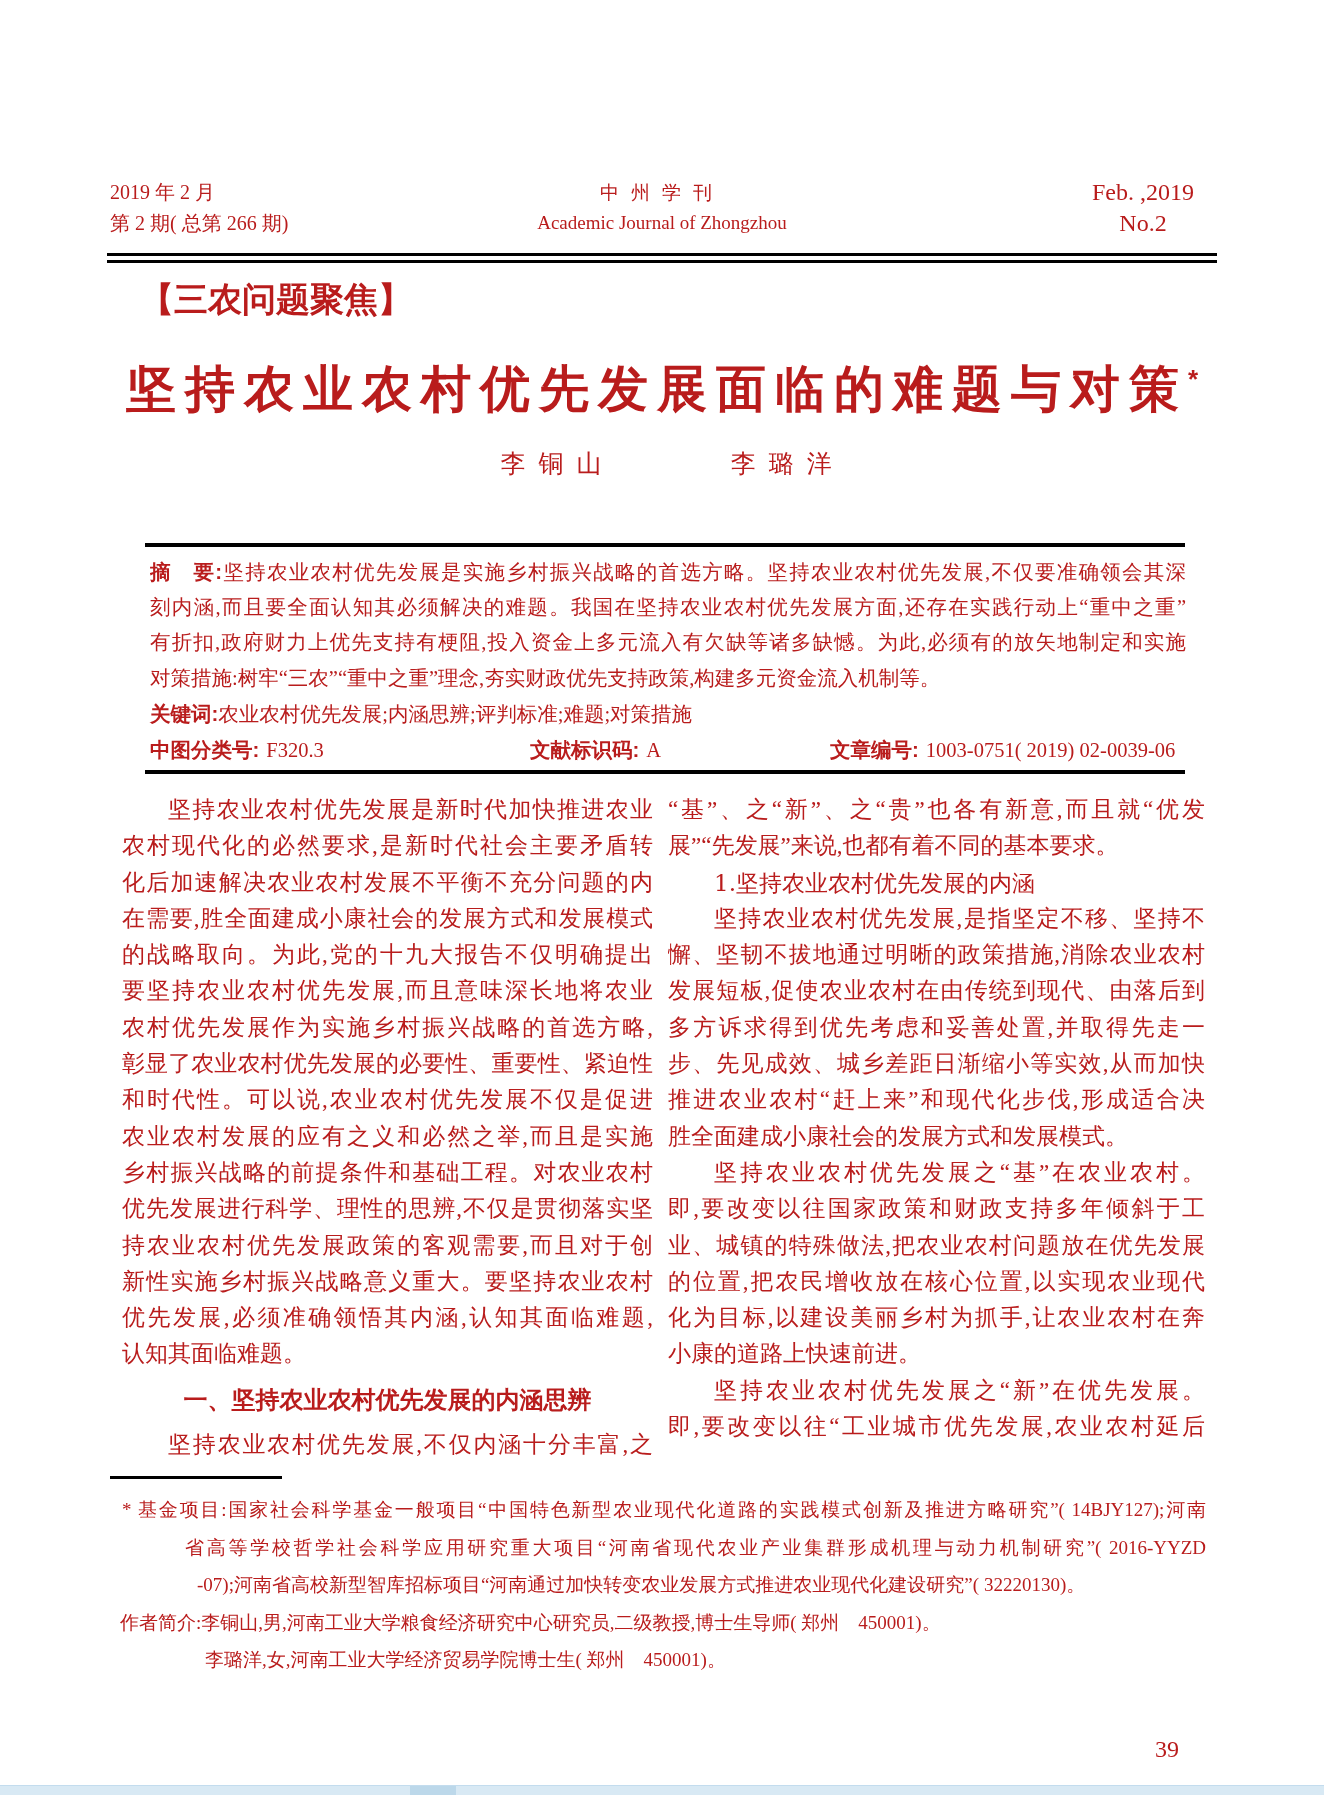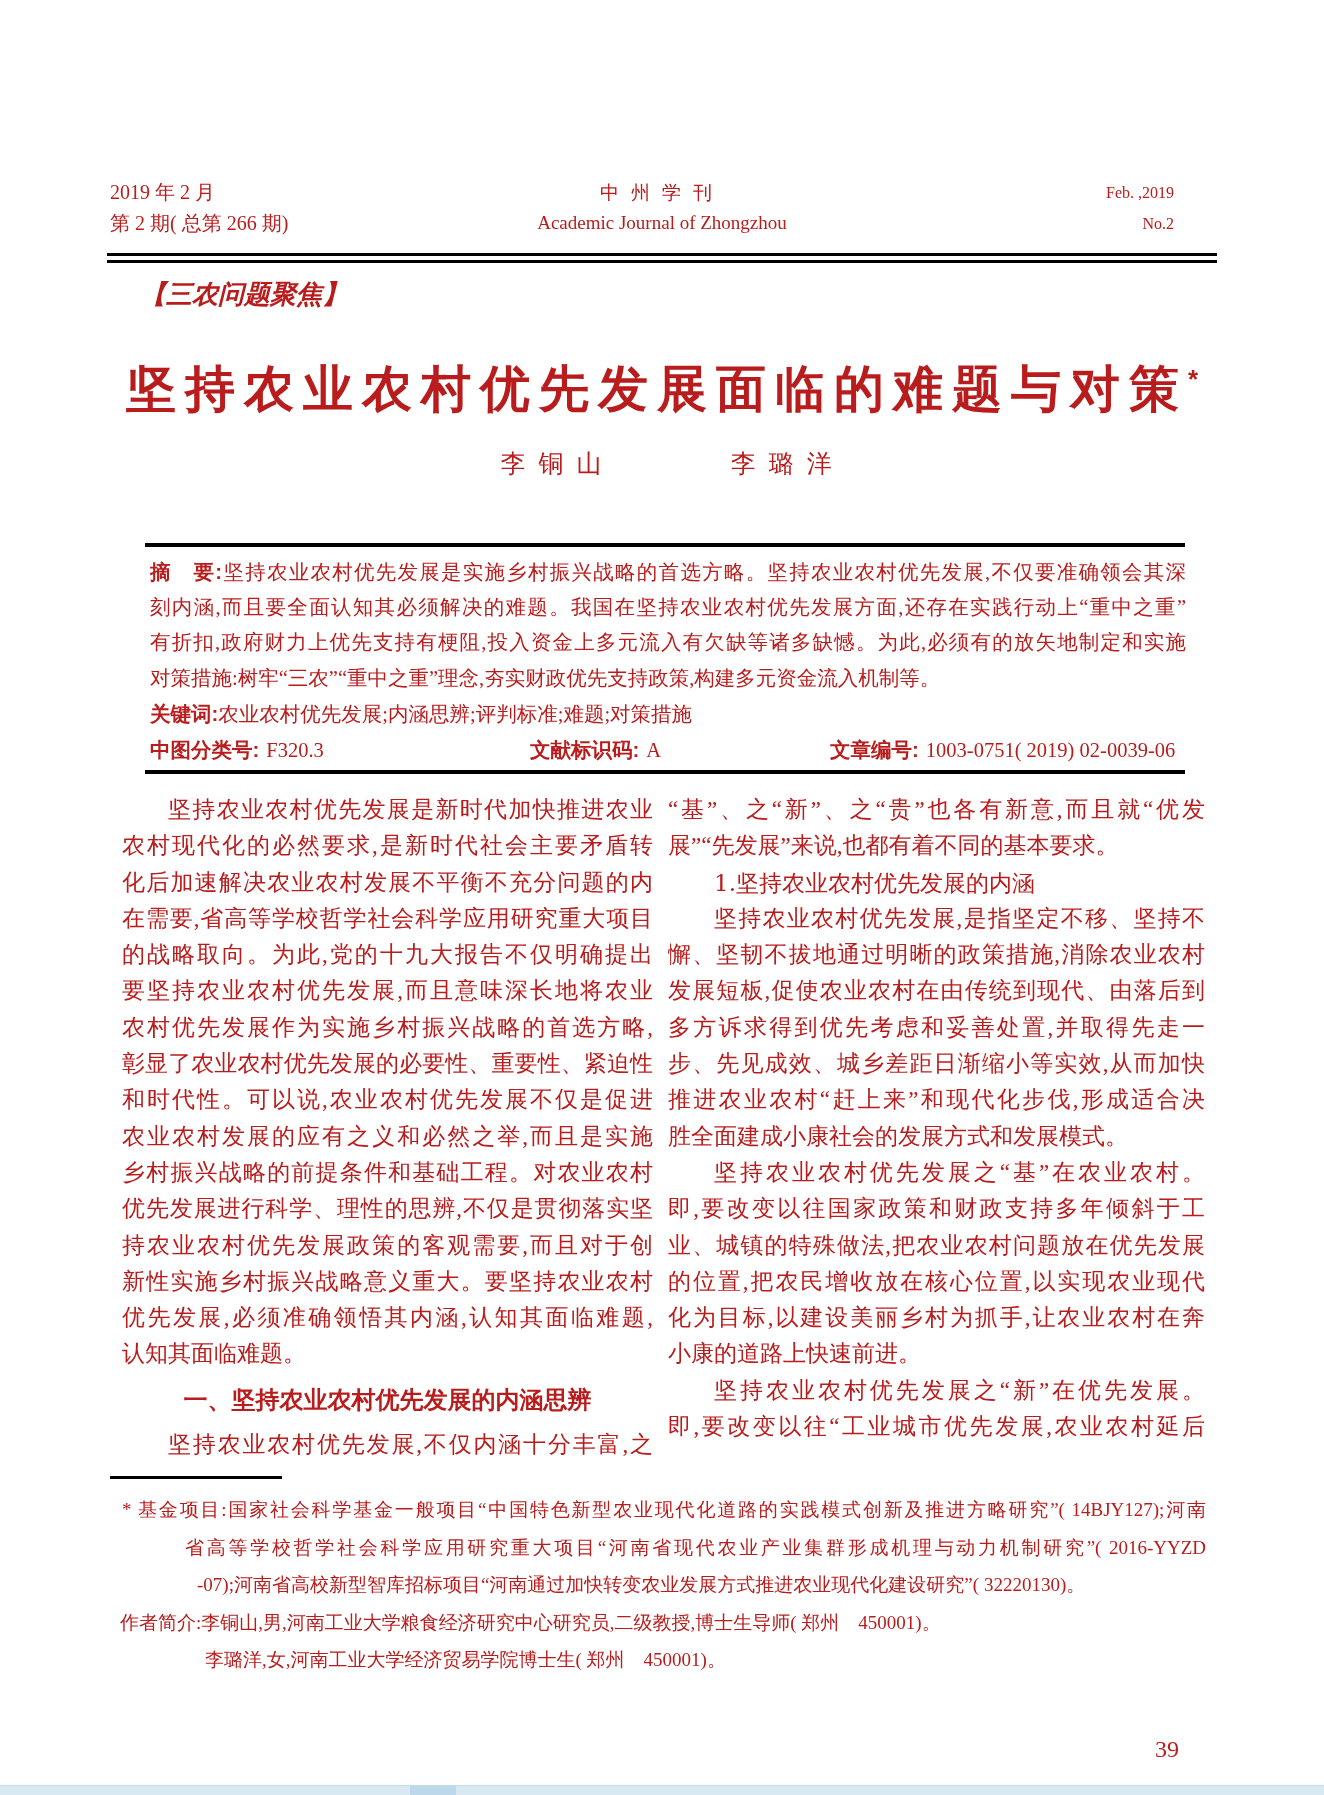--- a/index.html
+++ b/index.html
@@ -9,27 +9,27 @@
     font-family:"Liberation Serif","DejaVu Serif",serif;
   }
   .abs { position:absolute; }
   .sans { font-family:"Liberation Sans","DejaVu Sans",sans-serif; }
 
   
   .hdr-left  { left:110px; top:177px; font-size:20px; line-height:31px; }
   .hdr-center{ left:0; right:0; top:177px; text-align:center; }
   .hdr-center .jcn { font-size:19px; letter-spacing:12px; line-height:31px; }
   .hdr-center .jen { font-size:19px; line-height:30px; }
-  .hdr-right { right:150px; top:177px; text-align:right; font-size:16px; line-height:31px; }
+  .hdr-right { right:130px; top:177px; text-align:center; font-size:24px; line-height:31px; }
   .rule { left:107px; right:107px; height:3px; background:#000; }
   .rule-a { top:253px; }
   .rule-b { top:260px; }
 
   
-  .col-label { left:140px; top:277px; font-weight:700; font-size:26px;font-style:italic; }
+  .col-label { left:140px; top:277px; font-weight:700; font-size:34px; }
   .title { left:0; right:0; top:350px; margin:0; text-align:center;
            font-weight:700; font-size:50px; letter-spacing:9px; line-height:58px; }
   .tmark { font-size:26px; letter-spacing:0; vertical-align:18px; }
   .authors { left:0; right:0; top:447px; text-align:center; font-size:25px;padding-left:21px; }
   .author { letter-spacing:13px; margin:0 55px; }
 
   
   .rule-thick { left:145px; width:1040px; height:4px; background:#000; }
   .rt-top { top:543px; }
   .rt-bottom { top:770px; }
@@ -111,21 +111,21 @@
       <span class="meta-item m2"><span class="meta-label">文献标识码:</span><span class="v">A</span></span>
       <span class="meta-item m3"><span class="meta-label">文章编号:</span><span class="v">1003-0751( 2019) 02-0039-06</span></span>
     </div>
   </div>
   <div class="abs rule-thick rt-bottom"></div>
 
   <div class="abs col col-left">
       <div class="ln p">坚持农业农村优先发展是新时代加快推进农业</div>
       <div class="ln j">农村现代化的必然要求,是新时代社会主要矛盾转</div>
       <div class="ln j">化后加速解决农业农村发展不平衡不充分问题的内</div>
-      <div class="ln j">在需要,省高等学校哲学社会科学应用研究重大项目</div>
+      <div class="ln j">在需要,胜全面建成小康社会的发展方式和发展模式</div>
       <div class="ln j">的战略取向。为此,党的十九大报告不仅明确提出</div>
       <div class="ln j">要坚持农业农村优先发展,而且意味深长地将农业</div>
       <div class="ln j">农村优先发展作为实施乡村振兴战略的首选方略,</div>
       <div class="ln j">彰显了农业农村优先发展的必要性、重要性、紧迫性</div>
       <div class="ln j">和时代性。可以说,农业农村优先发展不仅是促进</div>
       <div class="ln j">农业农村发展的应有之义和必然之举,而且是实施</div>
       <div class="ln j">乡村振兴战略的前提条件和基础工程。对农业农村</div>
       <div class="ln j">优先发展进行科学、理性的思辨,不仅是贯彻落实坚</div>
       <div class="ln j">持农业农村优先发展政策的客观需要,而且对于创</div>
       <div class="ln j">新性实施乡村振兴战略意义重大。要坚持农业农村</div>

